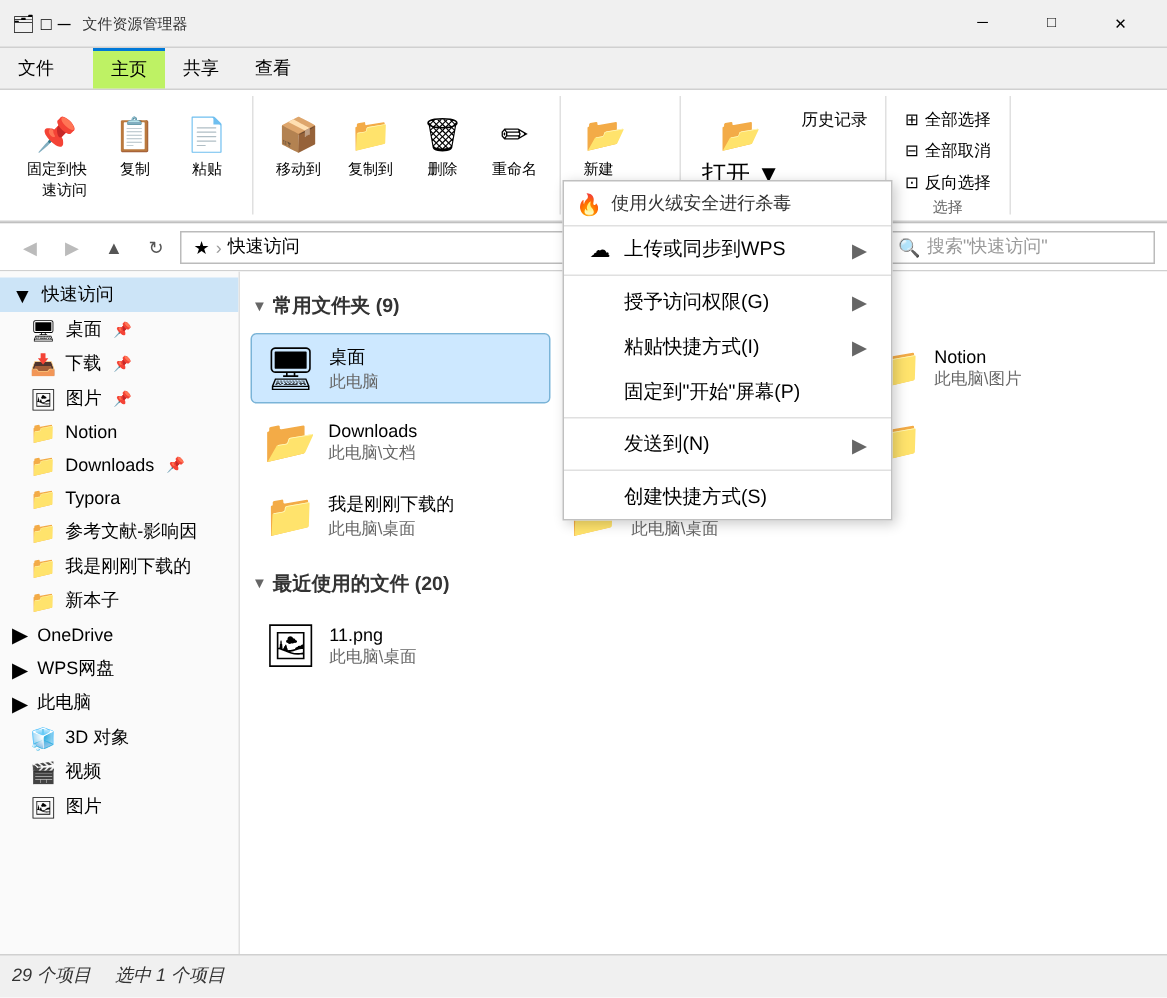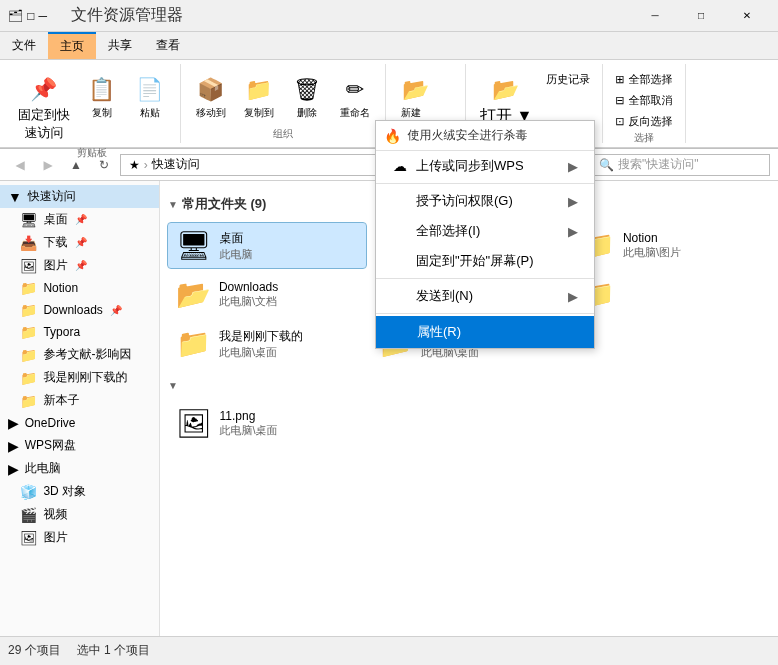--- a/index.html
+++ b/index.html
@@ -1,29 +1,29 @@
 <!DOCTYPE html>
 <html><head>
   <meta charset="utf-8">
   <style>
     * { margin: 0; padding: 0; box-sizing: border-box; }
     body { width: 778px; height: 665px; overflow: hidden; font-family: 'Microsoft YaHei', 'SimHei', sans-serif; font-size: 12px; background: #f0f0f0; }
 
     
     .title-bar { height: 32px; background: #f0f0f0; display: flex; align-items: center; padding: 0 8px; border-bottom: 1px solid #d0d0d0; }
     .title-bar-icons { display: flex; gap: 4px; margin-right: 8px; }
-    .title-bar-title { font-size: 16px; color: #333; margin-left: 16px; }
+    .title-bar-title { font-size: 10px; color: #333; margin-left: 0; }
     .title-bar-controls { margin-left: auto; display: flex; gap: 0; }
     .title-bar-btn { width: 46px; height: 32px; display: flex; align-items: center; justify-content: center; font-size: 10px; cursor: pointer; }
 
     
     .ribbon { background: #f0f0f0; border-bottom: 1px solid #c0c0c0; }
     .ribbon-tabs { display: flex; height: 28px; border-bottom: 1px solid #d0d0d0; }
     .ribbon-tab { padding: 4px 12px; font-size: 12px; cursor: pointer; display: flex; align-items: center; }
-    .ribbon-tab.active { background: #fdba74; border-top: 2px solid #0078d7; }
+    .ribbon-tab.active { background: #bef264; border-top: 2px solid #0078d7; margin-left: 14px; }
     .ribbon-content { height: 88px; background: white; display: flex; padding: 4px; border-bottom: 1px solid #d0d0d0; }
     .ribbon-group { display: flex; flex-direction: column; padding: 2px 8px; border-right: 1px solid #e0e0e0; min-width: 80px; }
     .ribbon-group-label { font-size: 10px; color: #666; text-align: center; margin-top: auto; }
     .ribbon-buttons { display: flex; gap: 4px; flex: 1; align-items: flex-start; padding-top: 4px; }
     .ribbon-btn-large { display: flex; flex-direction: column; align-items: center; cursor: pointer; padding: 4px 6px; border-radius: 3px; font-size: 11px; min-width: 40px; }
     .ribbon-btn-large .icon { width: 32px; height: 32px; display: flex; align-items: center; justify-content: center; font-size: 22px; }
     .ribbon-btn-small { display: flex; align-items: center; gap: 4px; cursor: pointer; padding: 2px 4px; border-radius: 3px; font-size: 11px; white-space: nowrap; }
     .ribbon-small-group { display: flex; flex-direction: column; gap: 2px; justify-content: center; }
     .right-ribbon-buttons { display: flex; flex-direction: column; gap: 2px; padding-top: 4px; }
 
@@ -49,21 +49,21 @@
     .file-area { flex: 1; overflow-y: auto; padding: 8px; }
     .section-header { font-size: 13px; font-weight: bold; color: #333; margin: 4px 0 8px; padding: 2px 0; border-bottom: none; display: flex; align-items: center; gap: 4px; }
     .section-header .toggle { font-size: 10px; color: #666; cursor: pointer; }
     .files-grid { display: grid; grid-template-columns: repeat(3, 1fr); gap: 4px; margin-bottom: 12px; }
     .file-item { display: flex; align-items: center; gap: 8px; padding: 6px 8px; border-radius: 3px; cursor: pointer; font-size: 12px; }
     .file-item .file-icon { font-size: 28px; min-width: 32px; text-align: center; }
     .file-item .file-info .file-name { font-size: 12px; font-weight: normal; }
     .file-item .file-info .file-sub { font-size: 11px; color: #666; }
 
     
-    .status-bar { height: 28px; background: #f0f0f0; border-top: 1px solid #d0d0d0; display: flex; align-items: center; padding: 0 8px; font-size: 12px; color: #333; gap: 16px; }
+    .status-bar { height: 28px; background: #f0f0f0; border-top: 1px solid #d0d0d0; display: flex; align-items: center; padding: 0 8px; font-size: 12px; color: #333; gap: 16px; font-style: italic; }
     .status-right { margin-left: auto; display: flex; gap: 8px; }
 
     
     .overlay { position: absolute; top: 0; left: 0; width: 778px; height: 665px; z-index: 10; pointer-events: none; }
     .context-menu { position: absolute; top: 120px; left: 375px; width: 220px; background: white; border: 1px solid #c0c0c0; box-shadow: 2px 2px 8px rgba(0,0,0,0.2); z-index: 100; pointer-events: all; font-size: 13px; }
     .ctx-item { padding: 6px 16px; cursor: pointer; display: flex; align-items: center; gap: 8px; white-space: nowrap; }
     .ctx-item.highlighted { background: #0078d7; color: white; border: 1px solid #0078d7; }
     .ctx-item .ctx-arrow { margin-left: auto; color: #666; }
     .ctx-separator { height: 1px; background: #e0e0e0; margin: 2px 0; }
     .ctx-icon { width: 16px; height: 16px; font-size: 14px; display: flex; align-items: center; justify-content: center; }
@@ -100,32 +100,31 @@
     <div class="ribbon-tab">共享</div>
     <div class="ribbon-tab">查看</div>
   </div>
 
   <div class="ribbon-content">
 
     <div class="ribbon-group">
       <div class="ribbon-buttons">
         <div class="ribbon-btn-large">
           <div class="icon">📌</div>
-          <span style="font-size:13px;text-align:center">固定到快<br>速访问</span>
+          <span style="font-size:10px;text-align:right">固定到快<br>速访问</span>
         </div>
         <div class="ribbon-btn-large">
           <div class="icon">📋</div>
           <span style="font-size:10px">复制</span>
         </div>
         <div class="ribbon-btn-large">
           <div class="icon">📄</div>
           <span style="font-size:10px">粘贴</span>
         </div>
       </div>
-      <div class="ribbon-group-label">剪贴板</div>
     </div>
 
     <div class="ribbon-group">
       <div class="ribbon-buttons">
         <div class="ribbon-btn-large">
           <div class="icon">📦</div>
           <span style="font-size:10px">移动到</span>
         </div>
         <div class="ribbon-btn-large">
           <div class="icon">📁</div>
@@ -133,21 +132,20 @@
         </div>
         <div class="ribbon-btn-large">
           <div class="icon">🗑</div>
           <span style="font-size:10px">删除</span>
         </div>
         <div class="ribbon-btn-large">
           <div class="icon">✏</div>
           <span style="font-size:10px">重命名</span>
         </div>
       </div>
-      <div class="ribbon-group-label">组织</div>
     </div>
 
     <div class="ribbon-group">
       <div class="ribbon-buttons">
         <div class="ribbon-btn-large">
           <div class="icon">📂</div>
           <span style="font-size:10px">新建<br>文件夹</span>
         </div>
       </div>
       <div class="ribbon-group-label">新建</div>
@@ -341,20 +339,21 @@
         <div class="file-icon">📁</div>
         <div class="file-info">
           <div class="file-name">新本子</div>
           <div class="file-sub">此电脑\桌面</div>
         </div>
       </div>
     </div>
 
     <div class="section-header">
       <span class="toggle">▼</span>
+      <span>最近使用的文件 (20)</span>
     </div>
     <div class="files-grid">
       <div class="file-item">
         <div class="file-icon">🖼</div>
         <div class="file-info">
           <div class="file-name">11.png</div>
           <div class="file-sub">此电脑\桌面</div>
         </div>
       </div>
     </div>
@@ -379,32 +378,32 @@
       <span class="ctx-arrow">▶</span>
     </div>
     <div class="ctx-separator"></div>
     <div class="ctx-item">
       <span class="ctx-icon"></span>
       <span>授予访问权限(G)</span>
       <span class="ctx-arrow">▶</span>
     </div>
     <div class="ctx-item">
       <span class="ctx-icon"></span>
-      <span>全部选择(I)</span>
+      <span>粘贴快捷方式(I)</span>
       <span class="ctx-arrow">▶</span>
     </div>
     <div class="ctx-item">
       <span class="ctx-icon"></span>
       <span>固定到"开始"屏幕(P)</span>
     </div>
     <div class="ctx-separator"></div>
     <div class="ctx-item">
       <span class="ctx-icon"></span>
       <span>发送到(N)</span>
       <span class="ctx-arrow">▶</span>
     </div>
     <div class="ctx-separator"></div>
-    <div class="ctx-item highlighted">
+    <div class="ctx-item">
       <span class="ctx-icon"></span>
-      <span>属性(R)</span>
+      <span>创建快捷方式(S)</span>
     </div>
   </div>
 </div>
 
 </body></html>

